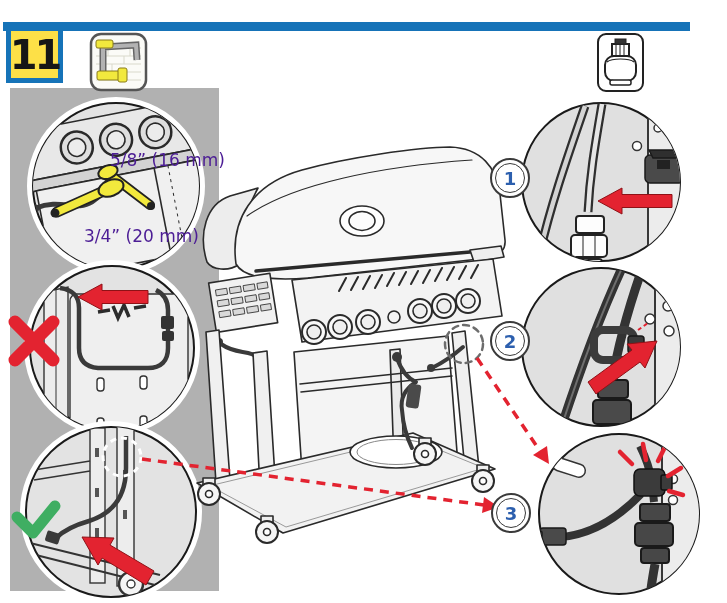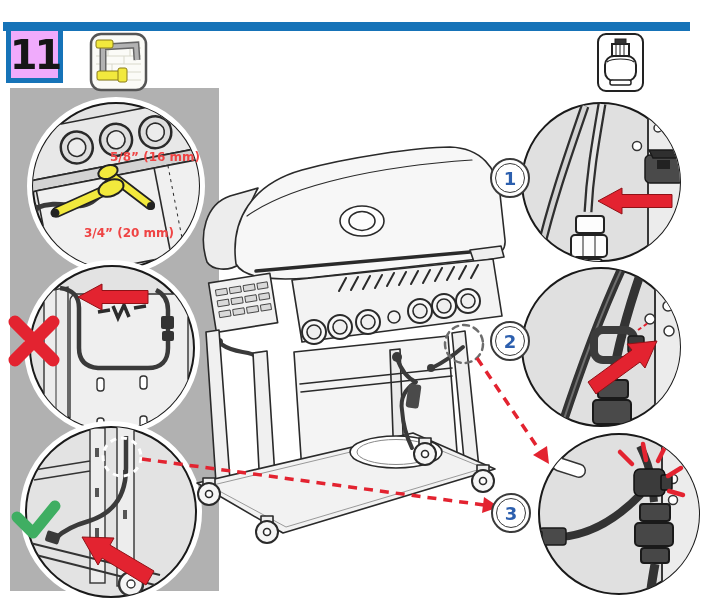--- a/index.html
+++ b/index.html
@@ -1,27 +1,27 @@
 <!DOCTYPE html>
 <html style="--accent-blue: #1673b8; --badge-blue: #2c5fae; --arrow-red: #e32330; --check-green: #3fae62; --wrench-yellow: #f2e93d; --panel-gray: #b1b1b1; --circle-fill: #e3e3e3; --line-dark: #2a2a2a;"><head>
 <meta charset="utf-8">
 <style>
   html,body{margin:0;padding:0;background:#fff;}
   .page{position:relative;width:727px;height:603px;background:#ffffff;overflow:hidden;
         font-family:"DejaVu Sans","Liberation Sans",sans-serif;}
   .toprule{position:absolute;left:3px;top:22px;width:687px;height:9px;
            background:var(--accent-blue,#1673b8);}
-  .stepbox{position:absolute;left:6px;top:26px;width:47px;height:47px;background:#f0abfc;
+  .stepbox{position:absolute;left:6px;top:26px;width:47px;height:47px;background:#fde047;
            border:5px solid var(--accent-blue,#1673b8);
            display:flex;align-items:center;justify-content:center;}
   .stepbox span{font-size:40px;font-weight:bold;color:#161616;letter-spacing:-3px;}
   .graypanel{position:absolute;left:10px;top:88px;width:209px;height:503px;
              background:var(--panel-gray,#b1b1b1);}
   svg.art{position:absolute;left:0;top:0;}
-  .mlabel{position:absolute;font-size:12px;font-weight:bold;color:#ef4444;white-space:nowrap;}
+  .mlabel{position:absolute;font-size:17px;font-weight:normal;color:#4c1d95;white-space:nowrap;}
   .badge{position:absolute;width:36px;height:36px;border:2px solid #3a3a3a;border-radius:50%;
          background:#fff;display:flex;align-items:center;justify-content:center;}
   .badge .inner{width:28px;height:28px;border:1.5px solid #3a3a3a;border-radius:50%;
          display:flex;align-items:center;justify-content:center;}
   .badge span{font-size:18px;font-weight:bold;color:var(--badge-blue,#2c5fae);}
 </style>
 </head>
 <body>
 
 <div class="page">

